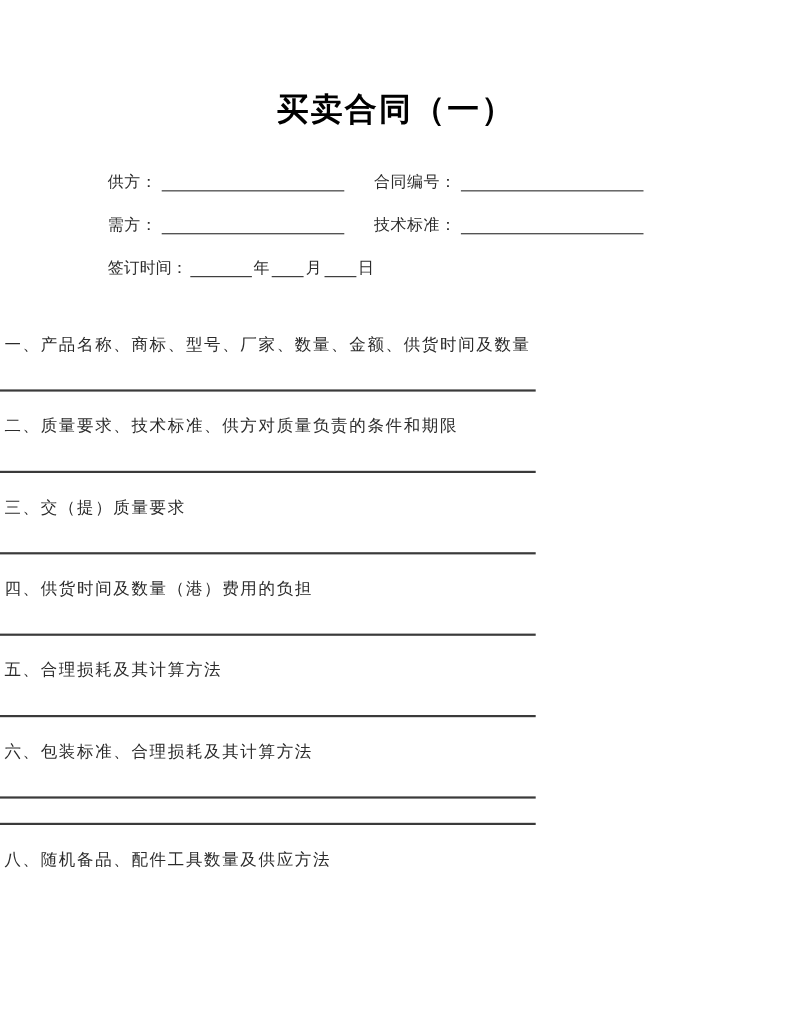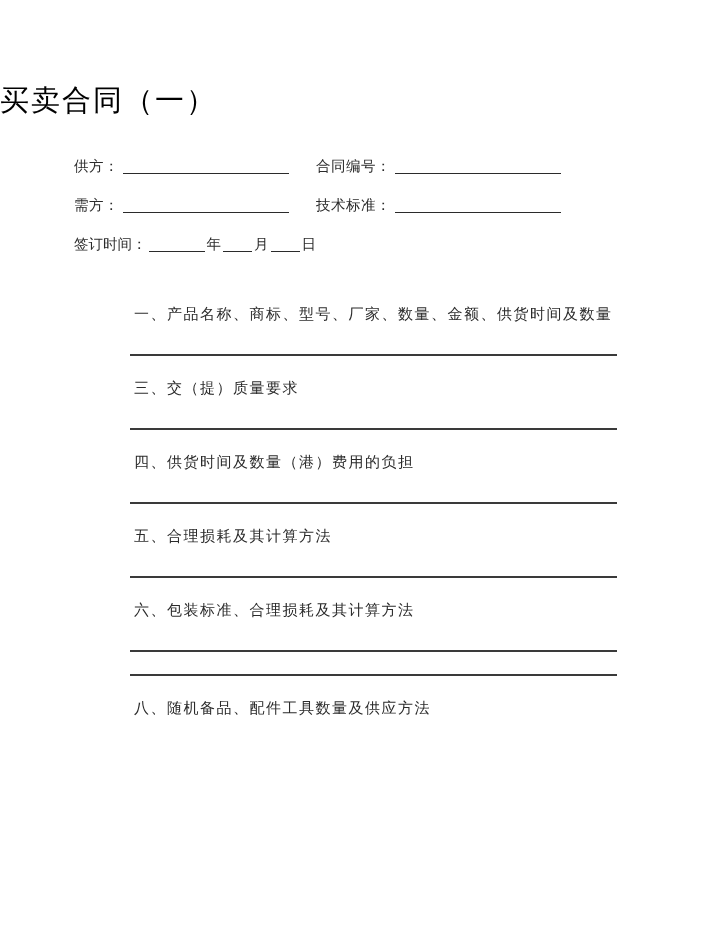--- a/index.html
+++ b/index.html
@@ -13,28 +13,29 @@
     height: 931px;
     background: #ffffff;
     font-family: "Liberation Sans", sans-serif;
     color: #2b2b2b;
     overflow: hidden;
     box-sizing: border-box;
     padding-top: 84px;
   }
   .doc-title {
     margin: 0 0 42px 0;
+    text-align: center;
     font-size: 29px;
     line-height: 32px;
-    font-weight: normal;
+    font-weight: bold;
     color: #000000;
     letter-spacing: 2px;
   }
   .header-form {
-    margin-left: 74px;
+    margin-left: 98px;
     width: 487px;
   }
   .form-row {
     display: flex;
     justify-content: space-between;
     align-items: flex-end;
     height: 16px;
     margin-bottom: 23px;
     font-size: 14.5px;
     line-height: 16px;
@@ -54,21 +55,20 @@
     vertical-align: baseline;
   }
   .blank-wide { width: 166px; margin-left: 4px; }
   .blank-year { width: 56px; margin: 0 2px; }
   .blank-md   { width: 29px; margin: 0 2px; }
   .date-row {
     justify-content: flex-start;
   }
   .date-row .unit { white-space: nowrap; }
   .sections {
-    margin-left: 130px;
     width: 487px;
     margin-top: 52px;
   }
   .section { margin-bottom: 22px; }
   .section-heading {
     margin: 0 0 30px 0;
     padding-left: 4px;
     font-size: 15px;
     line-height: 20px;
     font-weight: normal;
@@ -124,20 +124,24 @@
 
   </div>
 
   <div class="sections">
 
     <div class="section">
       <p class="section-heading">一、产品名称、商标、型号、厂家、数量、金额、供货时间及数量</p>
       <div class="fill-line"></div>
     </div>
 
+    <div class="section">
+      <p class="section-heading">二、质量要求、技术标准、供方对质量负责的条件和期限</p>
+      <div class="fill-line"></div>
+    </div>
 
     <div class="section">
       <p class="section-heading">三、交（提）质量要求</p>
       <div class="fill-line"></div>
     </div>
 
     <div class="section">
       <p class="section-heading">四、供货时间及数量（港）费用的负担</p>
       <div class="fill-line"></div>
     </div>

